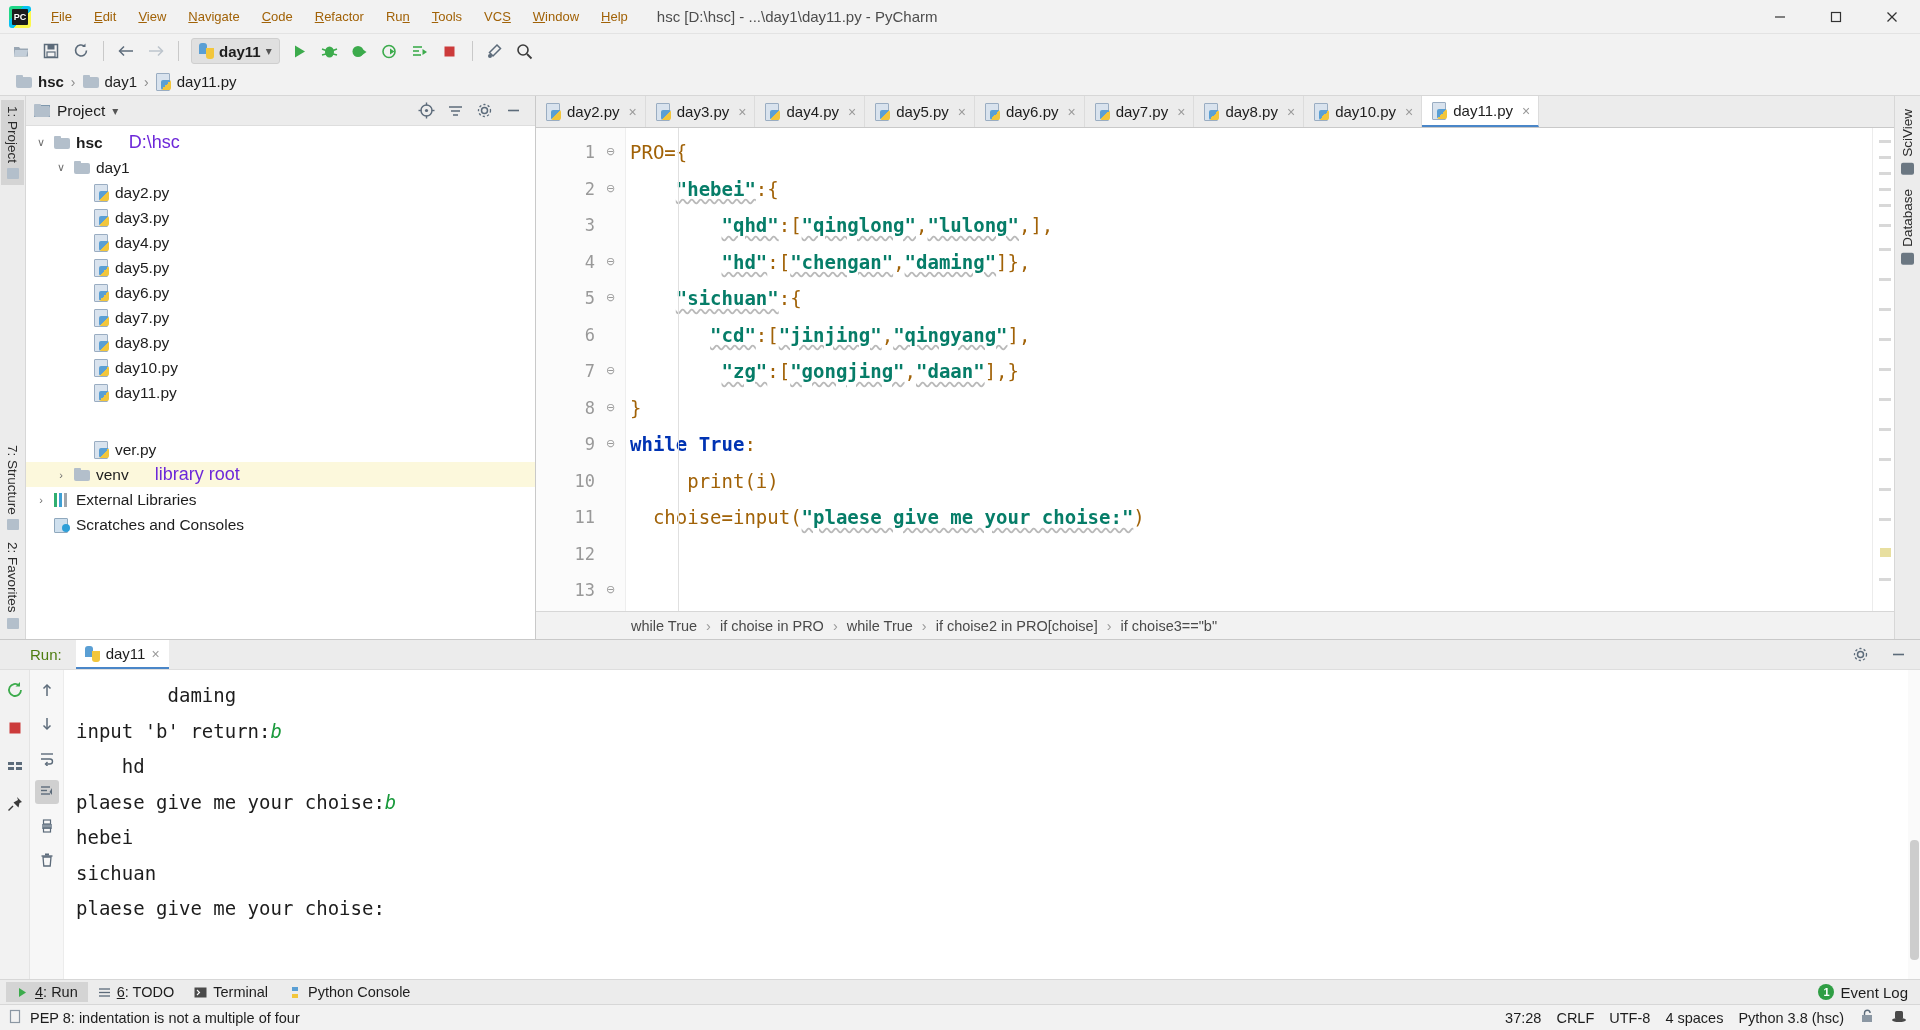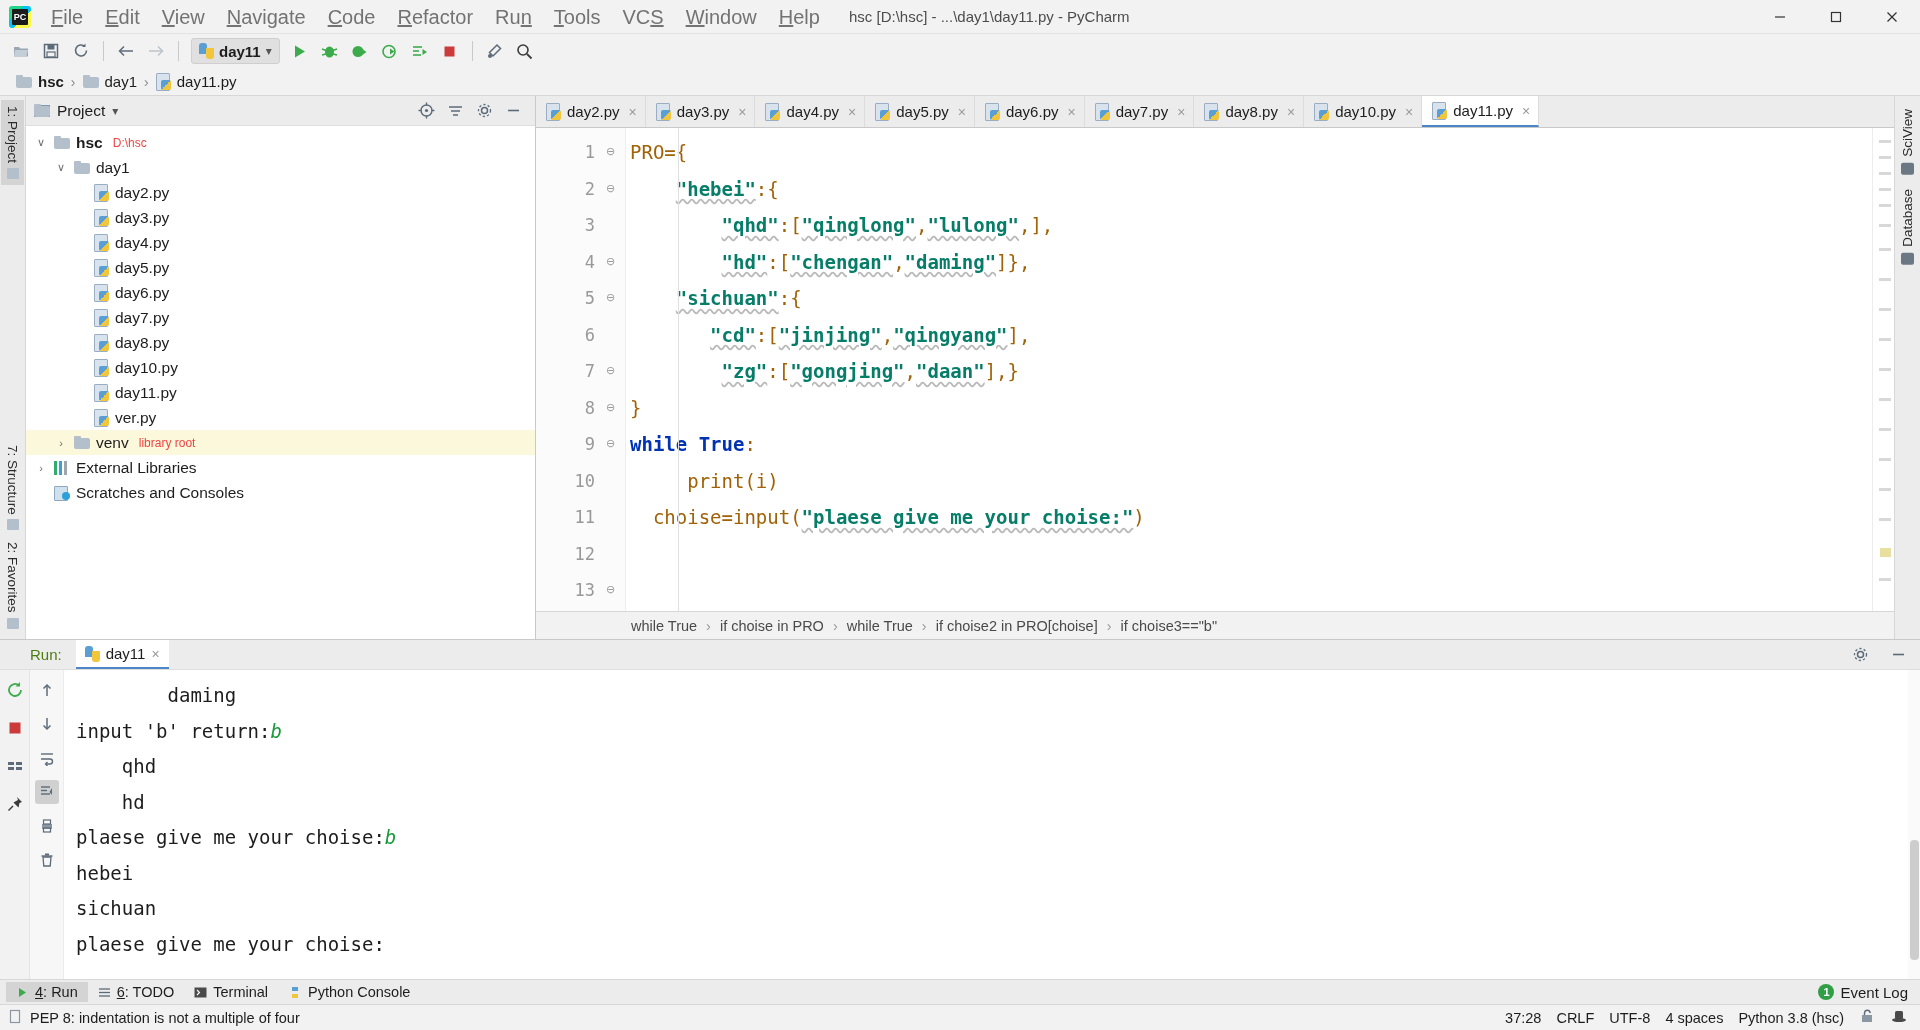--- a/index.html
+++ b/index.html
@@ -30,21 +30,21 @@
     position: relative; overflow:hidden;
   }
   .pc-logo::after{
     content:"PC"; position:absolute; left:0; top:0; right:0; bottom:0;
     background:#1b1b1b; color:#fff; font-size:9px; font-weight:bold;
     display:flex; align-items:center; justify-content:center;
     margin:3px; border-radius:1px;
   }
   .menubar { display: flex; align-items: center; height: 100%; }
   .menu-item {
-    padding: 4px 11px; font-size: 20px; color: #737373; cursor: default;
+    padding: 4px 11px; font-size: 13px; color: #a16207; cursor: default;
     line-height: 20px; white-space: nowrap;
   }
   .menu-item u { text-decoration: underline; }
   .win-title {
     margin-left: 18px; font-size: 15px; color: #4d4d4d; white-space: nowrap;
   }
   .win-buttons { margin-left: auto; display:flex; height:100%; }
   .win-btn {
     width: 56px; height: 34px; display:flex; align-items:center; justify-content:center;
     cursor:default;
@@ -159,21 +159,21 @@
     height: 25px; display:flex; align-items:center; gap:6px;
     padding-left: 8px; cursor:default; white-space:nowrap;
   }
   .trow.hl { background:#fcf8dc; }
   .chev {
     width:14px; flex:0 0 14px; display:flex; align-items:center; justify-content:center;
     color:#6e6e6e; font-size:11px;
   }
   .trow .name { font-size:15.5px; }
   .trow .name.bold { font-weight:700; }
-  .trow .sub { color:#ef4444; font-size:12px; margin-left:4px; }
+  .trow .sub { color:#6d28d9; font-size:18px; margin-left:20px; }
   .lib-icon {
     width:16px; height:14px; flex:0 0 16px;
     background: repeating-linear-gradient(90deg,#2fae70 0 3px, transparent 3px 5px, #3f9fd4 5px 8px, transparent 8px 10px, #9fa6ad 10px 13px, transparent 13px 16px);
   }
   .scratch-icon{
     width:16px; height:15px; flex:0 0 16px; position:relative;
   }
   .scratch-icon::before{
     content:""; position:absolute; left:0;top:1px;width:12px;height:13px;
     background:#cfe0ee;border:1px solid #8fa8bd;border-radius:1px;
@@ -566,21 +566,21 @@
           <div class="trow" style="padding-left: 48px;">
             <span class="chev"></span>
             <span class="file-py-icon"></span>
             <span class="name">day10.py</span>
           </div>
           <div class="trow" style="padding-left: 48px;">
             <span class="chev"></span>
             <span class="file-py-icon"></span>
             <span class="name">day11.py</span>
           </div>
-          <div class="trow" style="padding-left: 48px;">
+          <div class="trow" style="padding-left: 48px; margin-top: 32px;">
             <span class="chev"></span>
             <span class="file-py-icon"></span>
             <span class="name">ver.py</span>
           </div>
           <div class="trow hl" style="padding-left: 28px;">
             <span class="chev">›</span>
             <span class="folder-icon"></span>
             <span class="name">venv</span>
             <span class="sub">library root</span>
           </div>
@@ -822,21 +822,20 @@
           <svg width="16" height="16" viewBox="0 0 16 16">
               <path d="M4 5h8l-0.8 9H4.8z" fill="none" stroke="#5c6b7a" stroke-width="1.3"></path>
               <line x1="2.5" y1="4" x2="13.5" y2="4" stroke="#5c6b7a" stroke-width="1.4"></line>
               <rect x="6" y="1.5" width="4" height="2" fill="#5c6b7a"></rect>
             </svg>
         </span>
       </div>
       <div class="console" id="console">
           <div class="oline"><span>        daming</span></div>
           <div class="oline"><span>input 'b' return:</span><span class="oin">b</span></div>
-          <div class="oline"><span>    qhd</span></div>
           <div class="oline"><span>    hd</span></div>
           <div class="oline"><span>plaese give me your choise:</span><span class="oin">b</span></div>
           <div class="oline"><span>hebei</span></div>
           <div class="oline"><span>sichuan</span></div>
           <div class="oline"><span>plaese give me your choise:</span></div>
         </div>
       <div class="console-scroll">
         <div class="thumb"></div>
       </div>
     </div>

